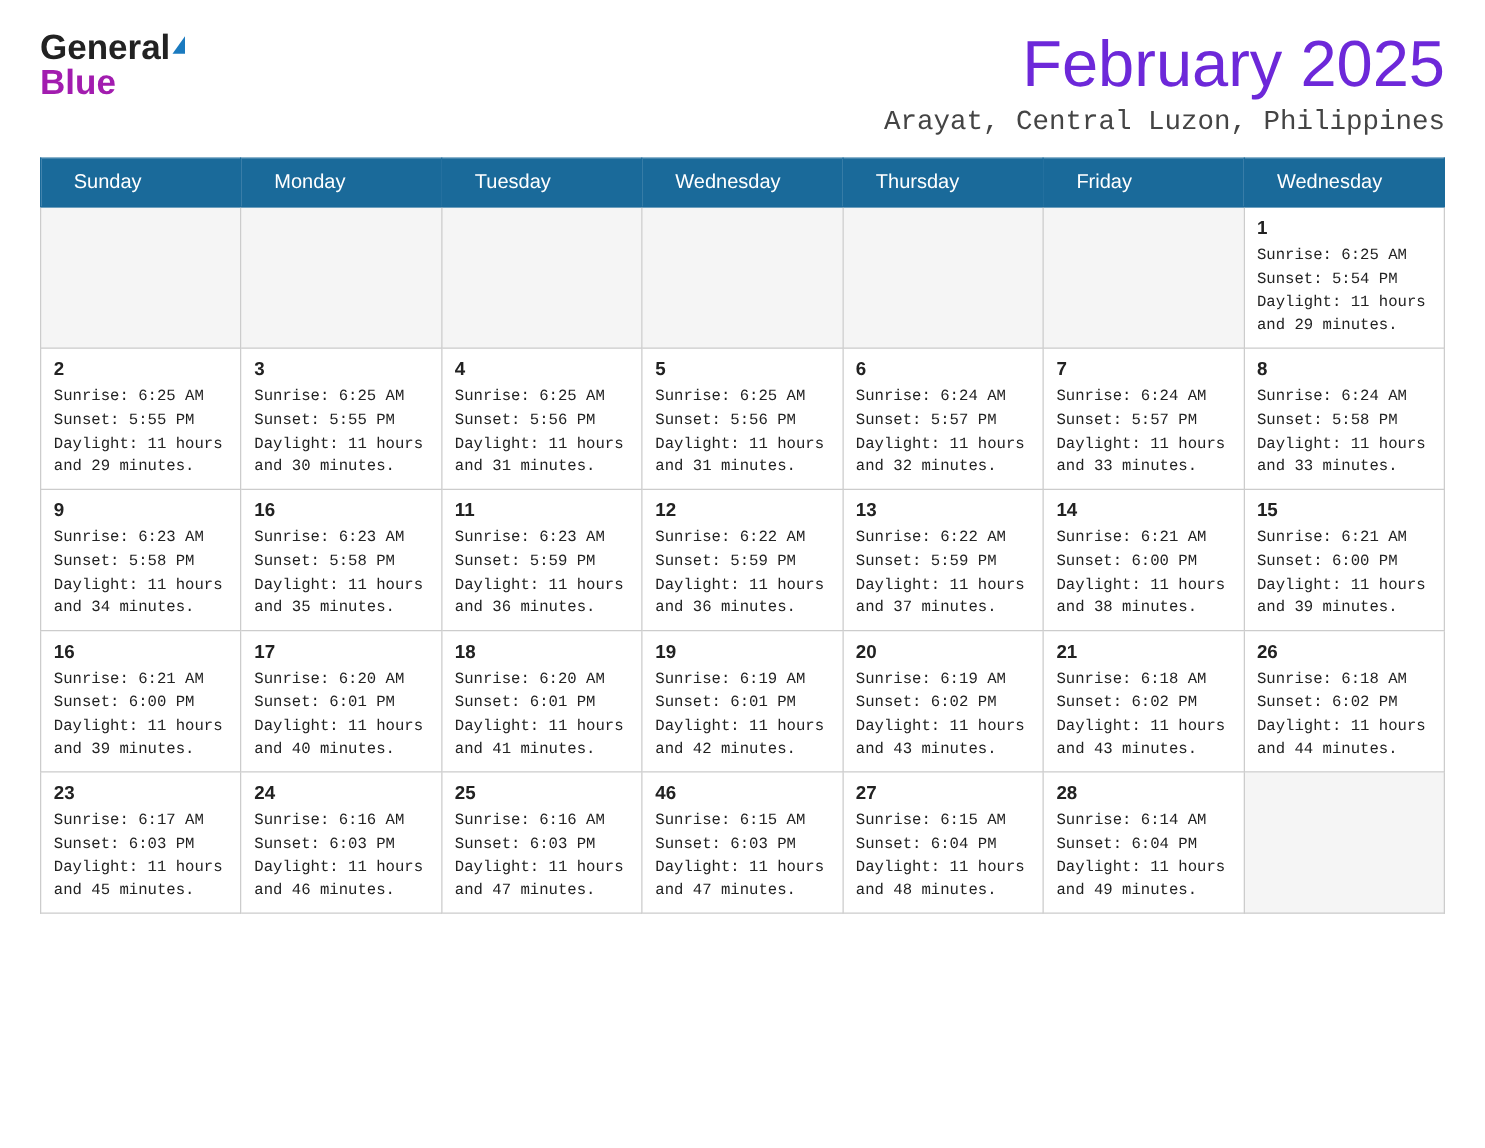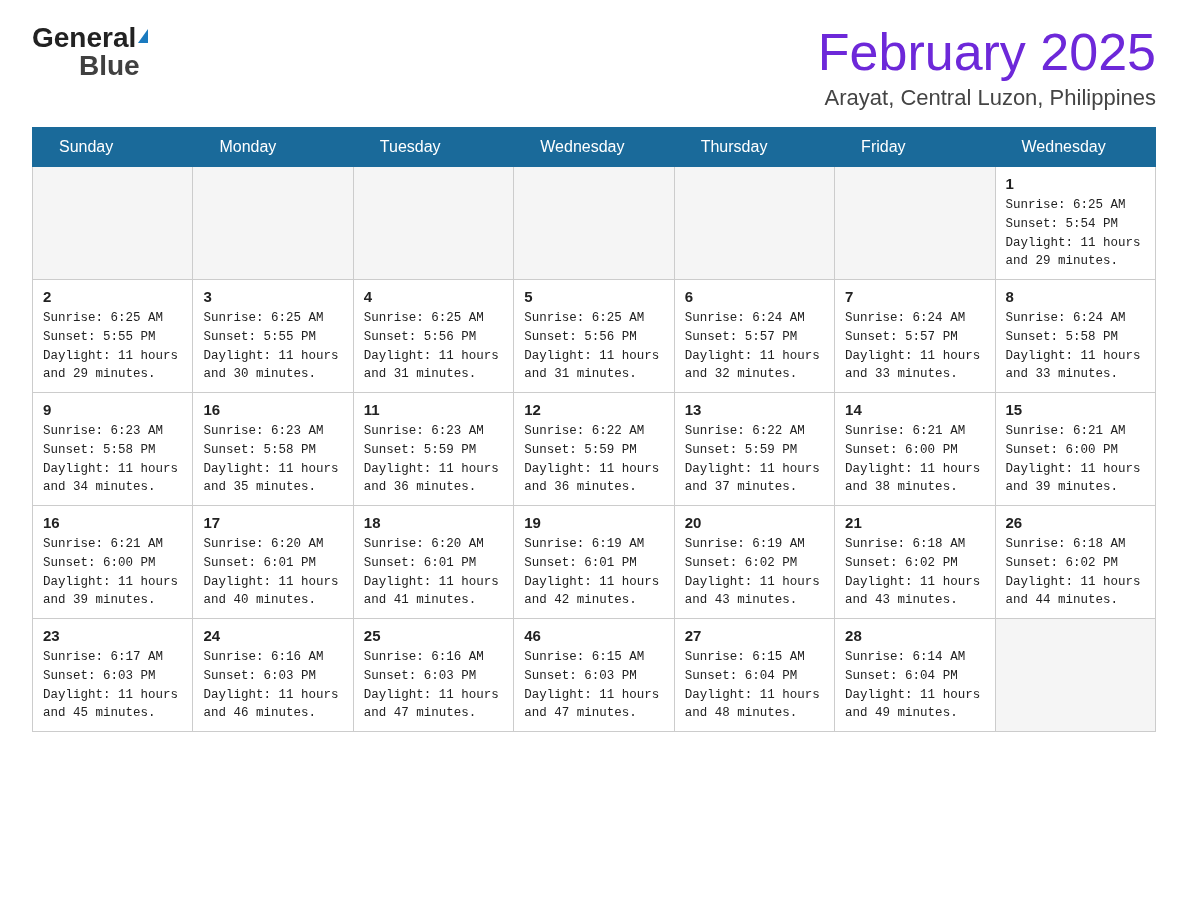--- a/index.html
+++ b/index.html
@@ -23,23 +23,22 @@
     }
     .logo-general {
       font-size: 28px;
       font-weight: bold;
       color: #222;
       line-height: 1;
     }
     .logo-blue {
       font-size: 28px;
       font-weight: bold;
-      color: #404040;
+      color: #a21caf;
       line-height: 1;
-      margin-left: 47px;
     }
     .logo-triangle {
       display: inline-block;
       width: 0;
       height: 0;
       border-left: 10px solid transparent;
       border-right: 0px solid transparent;
       border-bottom: 14px solid #1a7abf;
       margin-left: 2px;
       vertical-align: middle;
@@ -52,20 +51,21 @@
     .month-title {
       font-size: 52px;
       font-weight: normal;
       color: #6d28d9;
       line-height: 1.1;
     }
     .location-title {
       font-size: 22px;
       color: #444;
       margin-top: 4px;
+      font-family: Liberation Mono, monospace;
     }
     .calendar {
       width: calc(100% - 64px);
       margin: 0 32px;
       border-collapse: collapse;
     }
     .calendar thead tr th {
       background-color: #1a6a9a;
       color: #fff;
       font-size: 16px;

